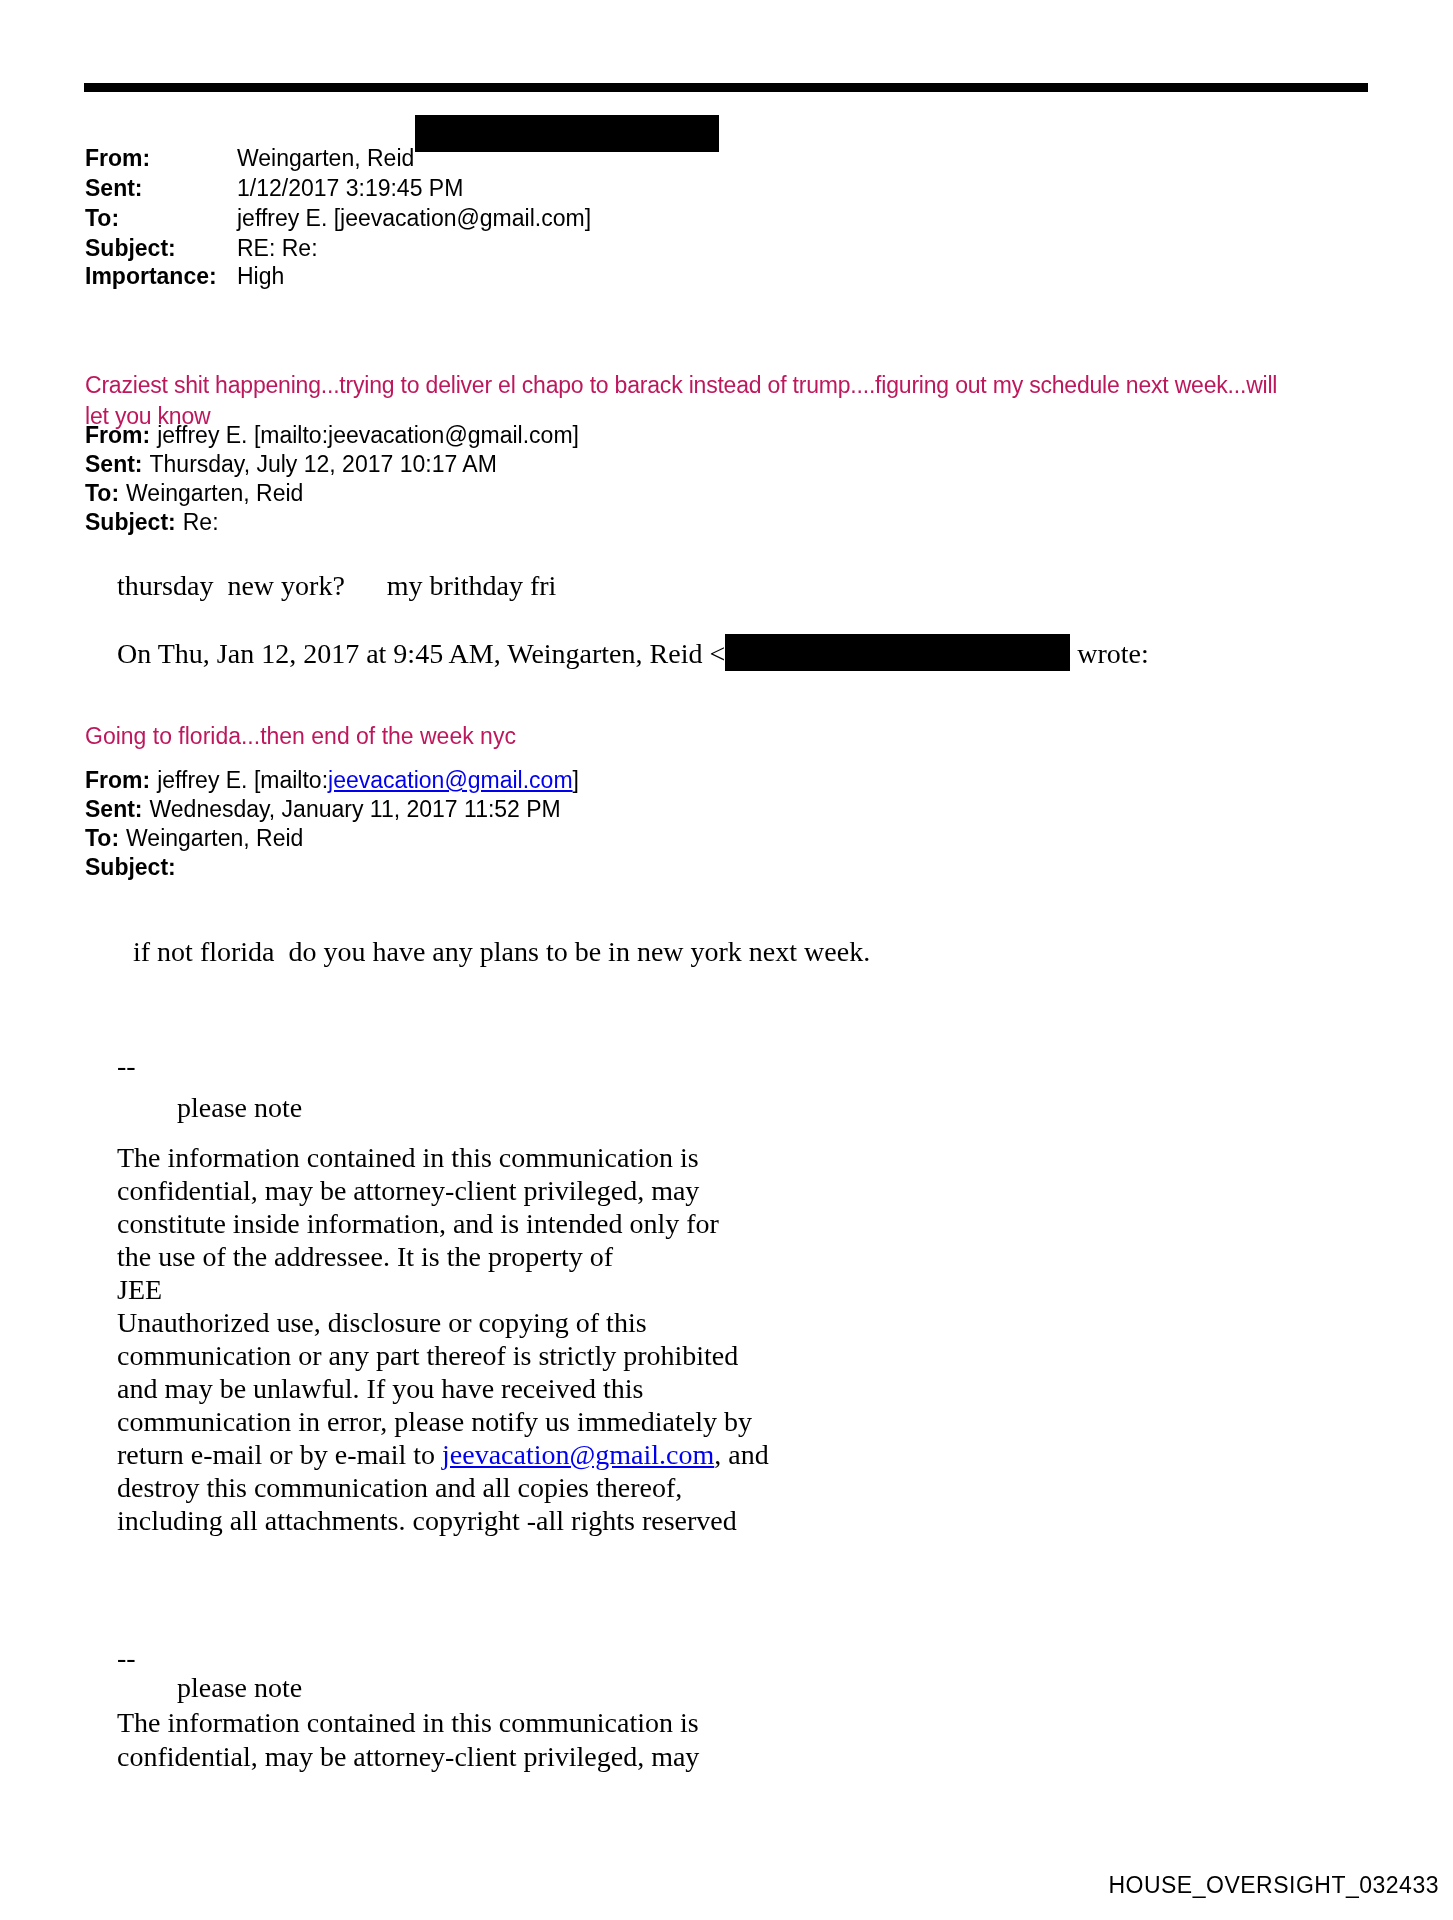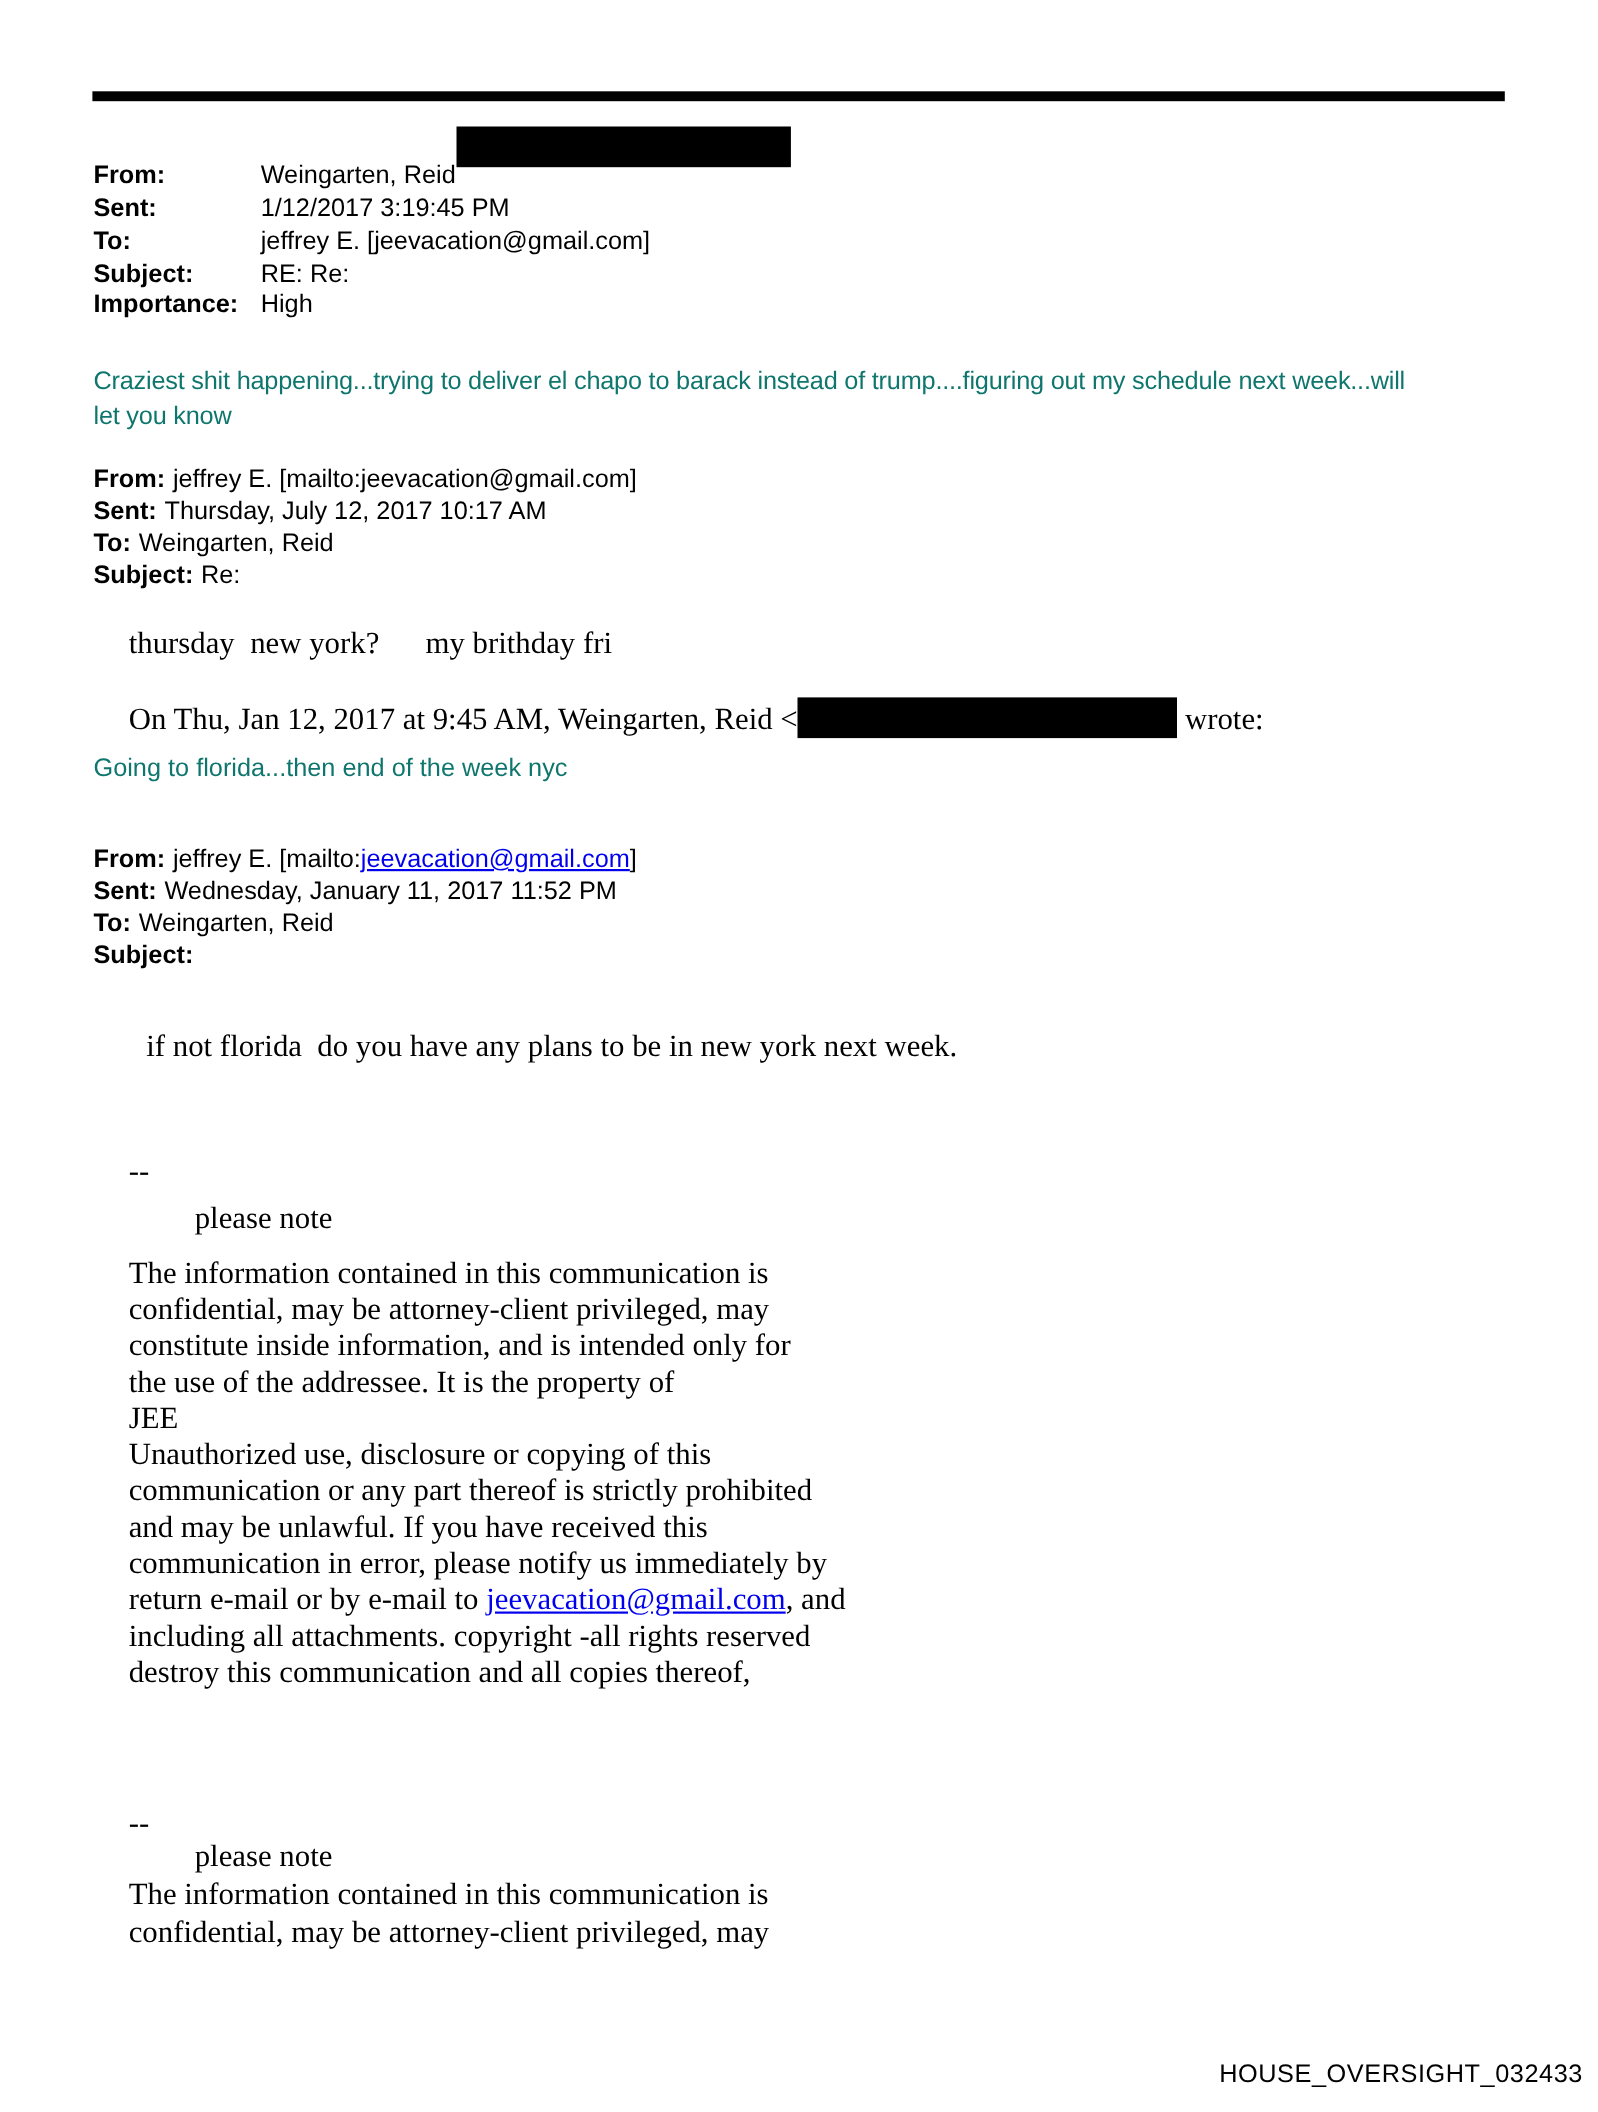--- a/index.html
+++ b/index.html
@@ -3,21 +3,21 @@
 <meta charset="utf-8">
 <style>
   html,body{margin:0;padding:0;}
   body{
     width:1453px;height:1920px;background:#ffffff;position:relative;
     font-family:"Liberation Sans",sans-serif;color:#000;overflow:hidden;
   }
   .abs{position:absolute;}
   .sans{font-family:"Liberation Sans",sans-serif;font-size:23px;}
   .serif{font-family:"Liberation Serif","DejaVu Serif",serif;font-size:28px;margin-left:32px;}
-  .blue{color:#0f766e;}
+  .blue{color:#be185d;margin-top:39px;}
   .pre{white-space:pre;}
   .nowrap{white-space:nowrap;}
   .hdr-row{line-height:30px;height:30px;}
   .hdr-lbl{display:inline-block;width:152px;font-weight:700;}
   .q-row{line-height:29px;height:29px;}
   .q-lbl{font-weight:700;margin-right:7px;}
   .bar{background:#000;display:inline-block;}
   .lnk{color:#0000EE;text-decoration:underline;cursor:pointer;text-align:center;}
   .reply{line-height:31px;letter-spacing:-0.2px;}
   .disc{line-height:33px;}
@@ -105,22 +105,22 @@
   <div>constitute inside information, and is intended only for</div>
   <div>the use of the addressee. It is the property of</div>
   <div>JEE</div>
   <div>Unauthorized use, disclosure or copying of this</div>
   <div>communication or any part thereof is strictly prohibited</div>
   <div>and may be unlawful. If you have received this</div>
   <div>communication in error, please notify us immediately by</div>
   <div>
     <span>return e-mail or by e-mail to </span><a class="lnk">jeevacation@gmail.com</a><span>, and</span>
   </div>
+  <div>destroy this communication and all copies thereof,</div>
   <div>including all attachments. copyright -all rights reserved</div>
-  <div>destroy this communication and all copies thereof,</div>
 </div>
 
 <div class="abs serif" style="left:85px;top:1642px;">--</div>
 <div class="abs serif" style="left:145px;top:1672px;">please note</div>
 <div class="abs serif disc2" style="left:85px;top:1706px;">
   <div>The information contained in this communication is</div>
   <div>confidential, may be attorney-client privileged, may</div>
 </div>
 
 <div class="abs sans footer" style="right:14px;top:1872px;">HOUSE_OVERSIGHT_032433</div>

